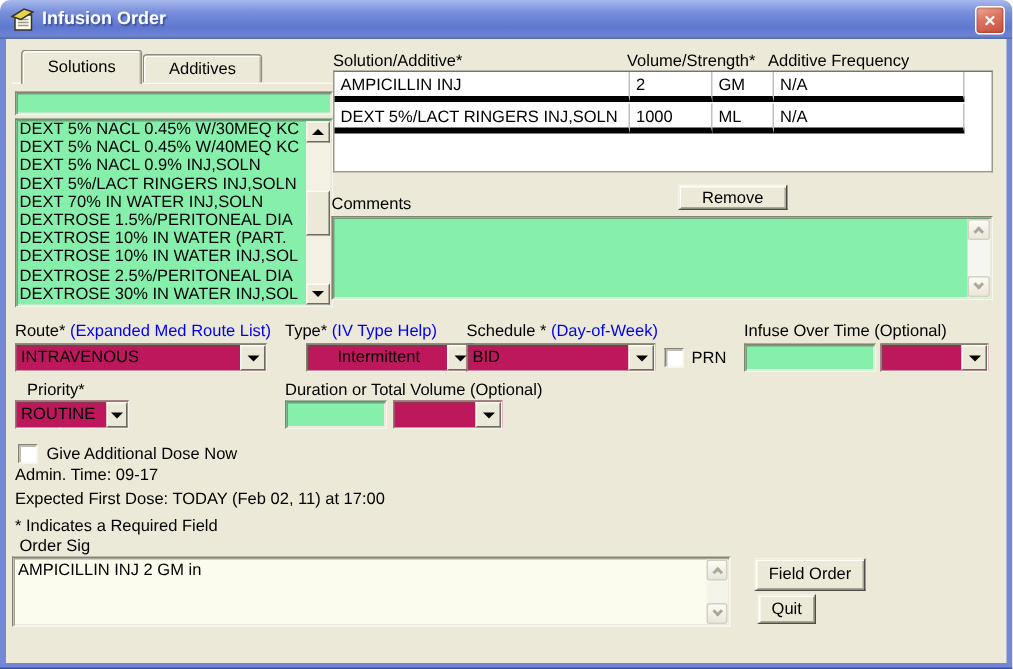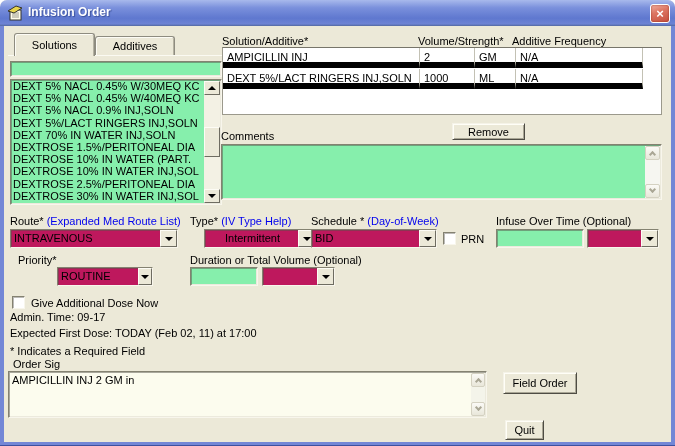--- a/index.html
+++ b/index.html
@@ -53,21 +53,21 @@
   
   .xsb{position:absolute;top:1px;right:1px;bottom:1px;width:15px;background:#f6f6f1;}
   .xsb-btn{position:absolute;left:0;width:15px;height:14px;background:linear-gradient(180deg,#fbfaf6,#e9e7da);
            border:1px solid #d4d1c1;border-radius:2px;display:flex;align-items:center;justify-content:center;}
   .chev-up{width:5px;height:5px;border-left:2px solid #aaa795;border-top:2px solid #aaa795;transform:rotate(45deg);margin-top:3px;}
   .chev-down{width:5px;height:5px;border-right:2px solid #aaa795;border-bottom:2px solid #aaa795;transform:rotate(45deg);margin-bottom:3px;}
   
   .grid{position:absolute;left:222px;top:47px;width:440px;height:68px;background:#fff;
         border:1px solid #9b998c;border-top-color:#77756a;}
   .grid-row{position:absolute;left:0;width:420px;height:21px;display:flex;}
-  .grid-cell{height:20px;border-right:1px solid #c3c1b4;border-bottom:6px solid #000000;
+  .grid-cell{height:20px;border-right:1px solid #c3c1b4;border-bottom:4px solid #000000;
              padding:3px 4px 0 4px;white-space:nowrap;overflow:hidden;}
   .hdr-label{position:absolute;top:35px;white-space:nowrap;}
   
   .combo{position:absolute;background:#be185d;border:1px solid #848271;border-right-color:#f8f6ec;border-bottom-color:#f8f6ec;
          box-shadow:inset 1px 1px 0 rgba(85,83,74,.5);}
   .combo-text{position:absolute;left:3px;top:0;right:18px;line-height:17px;white-space:nowrap;overflow:hidden;}
   .combo-btn{position:absolute;right:0;top:0;bottom:0;width:17px;background:#ece9d8;
              border:1px solid;border-color:#fdfcf5 #6e6c61 #6e6c61 #fdfcf5;
              display:flex;align-items:center;justify-content:center;}
   
@@ -185,21 +185,21 @@
   <span class="lbl" style="left:496px;top:215px;">Infuse Over Time (Optional)</span>
   <input class="sunken abs" style="left: 496px; top: 229px; width: 88px; height: 19px;" value="">
   <div class="combo" style="left:587px;top:229px;width:72px;height:19px;">
     <span class="combo-text"></span>
     <div class="combo-btn">
         <div class="tri-down"></div>
       </div>
   </div>
 
   <span class="lbl" style="left:10px;top:254px;padding-left:8px;">Priority*</span>
-  <div class="combo" style="left:10px;top:267px;width:96px;height:19px;margin-left:47px;">
+  <div class="combo" style="left:10px;top:267px;width:76px;height:19px;">
     <span class="combo-text" style="right:15px;">ROUTINE</span>
     <div class="combo-btn" style="width:14px;">
         <div class="tri-down"></div>
       </div>
   </div>
   <span class="lbl" style="left:190px;top:254px;">Duration or Total Volume (Optional)</span>
   <input class="sunken abs" style="left: 190px; top: 267px; width: 68px; height: 19px;" value="">
   <div class="combo" style="left:262px;top:267px;width:73px;height:19px;">
     <span class="combo-text"></span>
     <div class="combo-btn">
@@ -222,15 +222,15 @@
       <div class="xsb-btn" style="top:0;width:14px;">
           <div class="chev-up"></div>
         </div>
       <div class="xsb-btn" style="bottom:0;width:14px;">
           <div class="chev-down"></div>
         </div>
     </div>
   </div>
 
   <button class="raised abs" style="left:503px;top:372px;width:74px;height:22px;">Field Order</button>
-  <button class="raised abs" style="left:505px;top:396px;width:39px;height:20px;margin-top:24px;">Quit</button>
+  <button class="raised abs" style="left:505px;top:396px;width:39px;height:20px;">Quit</button>
 
 </div>
 
 </body></html>

